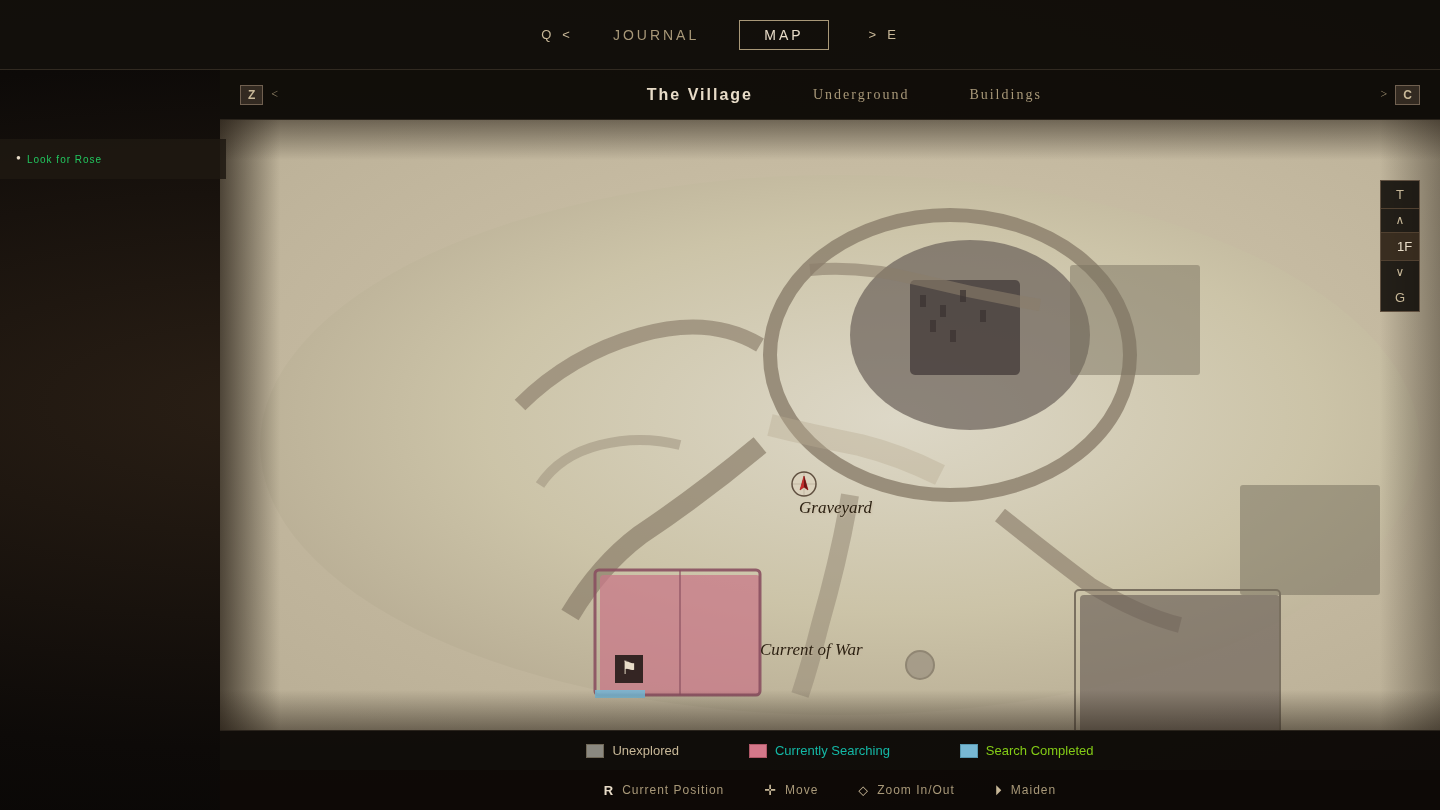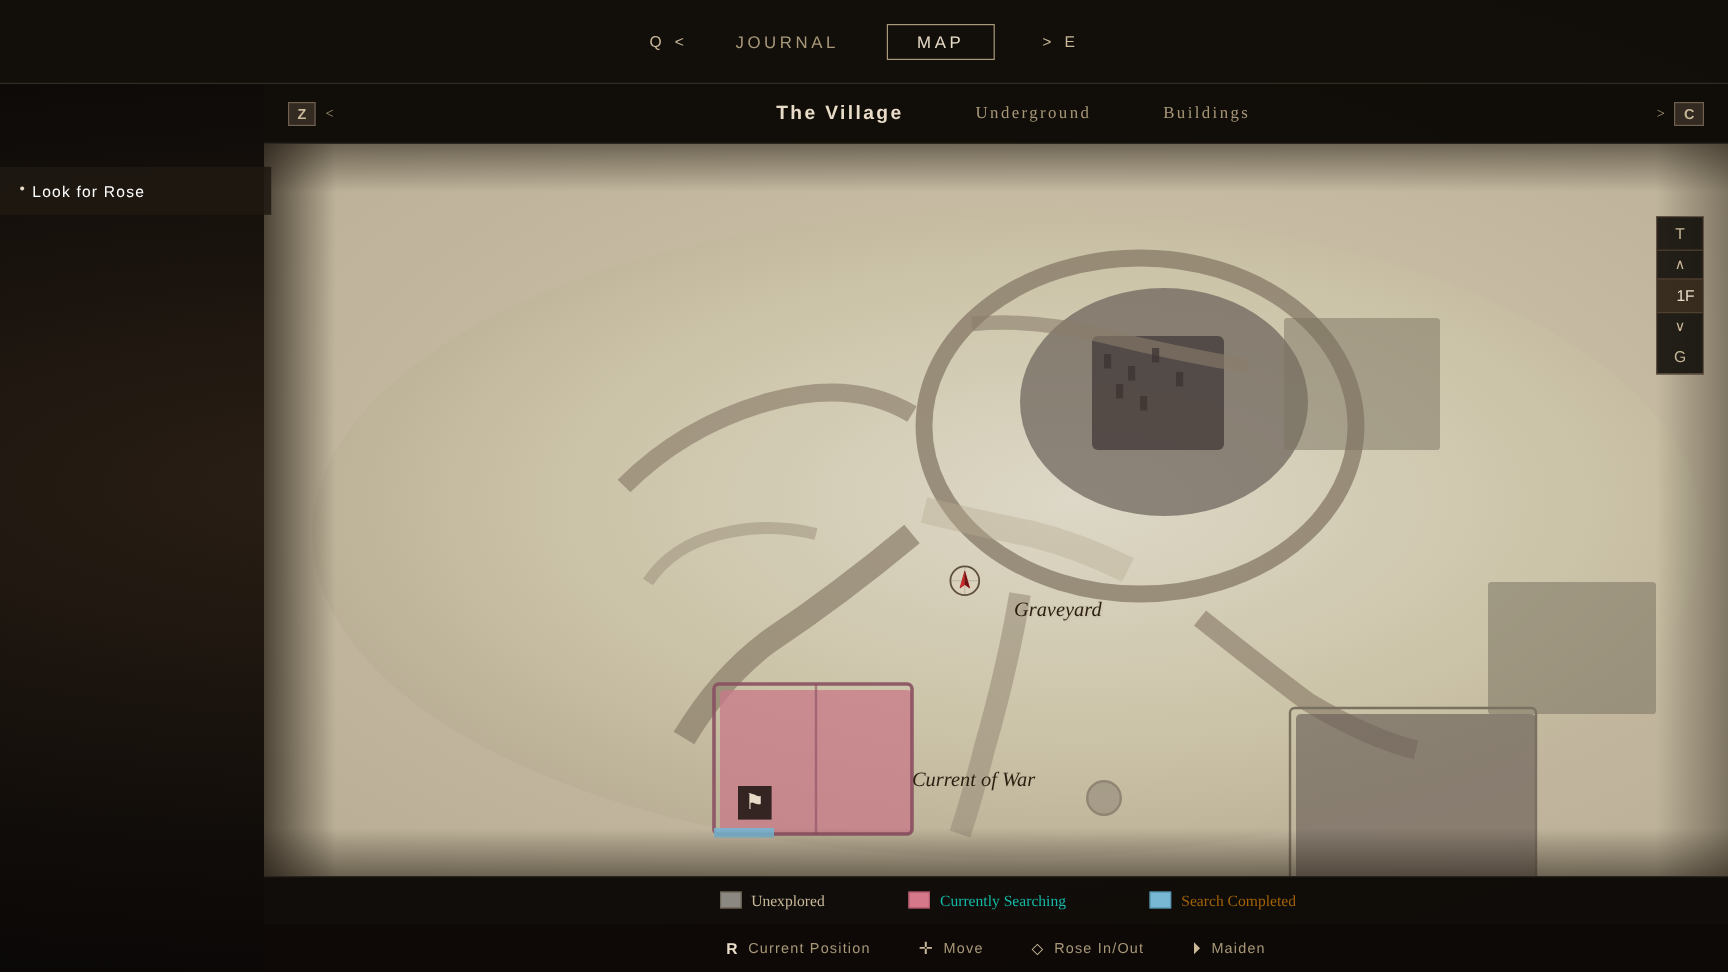--- a/index.html
+++ b/index.html
@@ -136,22 +136,22 @@
       z-index: 15;
     }
 
     .quest-dot {
       color: #e8dcc8;
       font-size: 14px;
       margin-right: 6px;
     }
 
     .quest-text {
-      color: #ffffff;
-      font-size: 13px;
+      color: #22c55e;
+      font-size: 10px;
       font-family: Arial, sans-serif;
       letter-spacing: 1px;
     }
 
     
     .map-container {
       position: absolute;
       top: 120px;
       left: 220px;
       right: 0;
@@ -273,25 +273,25 @@
       display: flex;
       align-items: center;
       justify-content: center;
       gap: 50px;
       z-index: 10;
       border-top: 1px solid rgba(80,70,55,0.4);
     }
 
     .legend-item {
       display: flex;
-      align-items: flex-start;
+      align-items: center;
       gap: 8px;
       color: #c8b898;
       font-size: 13px;
-      font-family: Liberation Serif, serif;
+      font-family: Liberation Sans, sans-serif;
       margin-left: 20px;
     }
 
     .legend-color {
       width: 18px;
       height: 14px;
     }
 
     
     .bottom-controls {
@@ -467,21 +467,21 @@
         <circle cx="14" cy="14" r="12" fill="rgba(220,210,190,0.9)" stroke="#605040" stroke-width="1.5"></circle>
 
         <polygon points="14,6 10,20 14,17 18,20" fill="#c82828" stroke="#800000" stroke-width="0.5"></polygon>
         <polygon points="14,6 10,20 14,17" fill="#c82828"></polygon>
         <polygon points="14,6 18,20 14,17" fill="#701010"></polygon>
         <line x1="14" y1="2" x2="14" y2="26" stroke="#605040" stroke-width="0.5" opacity="0.4"></line>
         <line x1="2" y1="14" x2="26" y2="14" stroke="#605040" stroke-width="0.5" opacity="0.4"></line>
       </svg>
     </div>
 
-    <div class="map-label" style="left: 625px; top: 378px; font-size: 17px;">Graveyard</div>
+    <div class="map-label" style="left: 579px; top: 378px; font-size: 17px;">Graveyard</div>
 
     <div class="map-label" style="left: 540px; top: 520px; font-size: 17px;">Current of War</div>
 
     <div class="map-blur-left"></div>
     <div class="map-blur-right"></div>
     <div class="map-blur-top"></div>
     <div class="map-blur-bottom"></div>
   </div>
 </div>
 
@@ -497,34 +497,34 @@
   <div class="legend-item">
     <div class="legend-color" style="background: #8a8880; border: 1px solid #706858;"></div>
     <span>Unexplored</span>
   </div>
   <div class="legend-item">
     <div class="legend-color" style="background: #d4788a; border: 1px solid #b05868;"></div>
     <span style="color: #14b8a6;">Currently Searching</span>
   </div>
   <div class="legend-item">
     <div class="legend-color" style="background: #78b8d4; border: 1px solid #5898b0;"></div>
-    <span style="color: #a16207;">Search Completed</span>
+    <span style="color: #84cc16;">Search Completed</span>
   </div>
 </div>
 
 <div class="bottom-controls">
   <div class="control-item">
     <span class="control-key">R</span>
     <span>Current Position</span>
   </div>
   <div class="control-item">
     <span class="control-icon">✛</span>
     <span>Move</span>
   </div>
   <div class="control-item">
     <span class="control-icon">⬦</span>
-    <span>Rose In/Out</span>
+    <span>Zoom In/Out</span>
   </div>
   <div class="control-item">
     <span class="control-icon">⏵</span>
     <span>Maiden</span>
   </div>
 </div>
 
 </body></html>

